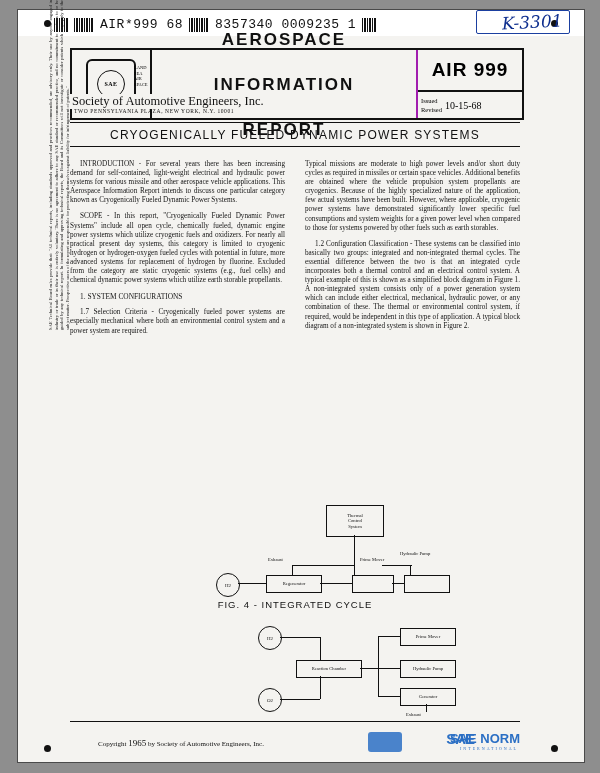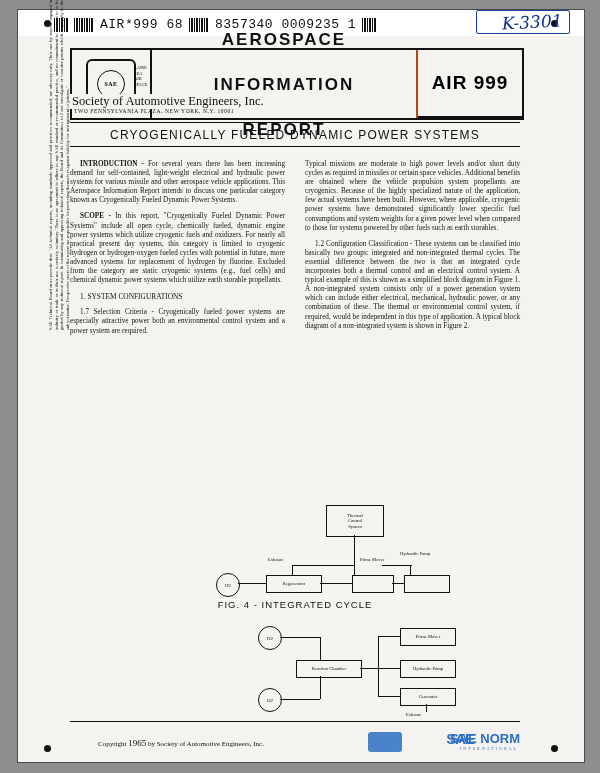--- a/index.html
+++ b/index.html
@@ -63,21 +63,21 @@
   }
   .title-cell{
     flex:1;display:flex;flex-direction:column;justify-content:center;align-items:center;
     font-family:"Liberation Sans", sans-serif;
     gap:28px;
   }
   .title-cell .l1,.title-cell .l2,.title-cell .l3{
     font-size:17px;font-weight:bold;letter-spacing:2px;line-height:17px;color:#111;
   }
   .code-cell{
-    width:104px;border-left:2px solid #c2410c;display:flex;flex-direction:column;
+    width:104px;border-left:2px solid #a21caf;display:flex;flex-direction:column;
   }
   .code-top{
     flex:1;display:flex;align-items:center;justify-content:center;
     font-family:"Liberation Sans", sans-serif;font-size:19px;font-weight:bold;letter-spacing:1px;
     border-bottom:2px solid #111;
   }
   .code-bot{height:26px;display:flex;align-items:center;font-size:7px;padding-left:3px;}
   .code-bot .labels{display:flex;flex-direction:column;line-height:9px;font-size:6.5px;}
   .code-bot .dateval{font-size:10px;margin-left:3px;}
   .soc-line{
@@ -100,21 +100,21 @@
   }
   
   .col{
     position:absolute;top:150px;width:215px;
     font-size:7.2px;line-height:9.1px;text-align:justify;color:#141414;
   }
   .col.left{left:52px;}
   .col.right{left:287px;}
   .col p{margin:0 0 7px 0;text-indent:10px;}
   .col p.noindent{text-indent:0;}
-  .head{font-weight:bold;margin-top:45px;}
+  .head{font-weight:normal;margin-top:45px;}
   .sechead{
     font-size:7.4px;margin:9px 0 7px 0;text-indent:0;
   }
   
   .sidenote{
     position:absolute;left:-4px;top:150px;width:330px;
     transform:rotate(-90deg);transform-origin:left top;
     font-size:4.6px;line-height:5.6px;color:#222;
     text-align:justify;
   }
@@ -200,20 +200,27 @@
         <div class="inner">SAE</div>
       </div>
     </div>
     <div class="title-cell">
       <div class="l1">AEROSPACE</div>
       <div class="l2">INFORMATION</div>
       <div class="l3">REPORT</div>
     </div>
     <div class="code-cell">
       <div class="code-top">AIR 999</div>
+      <div class="code-bot">
+        <div class="labels">
+          <span>Issued</span>
+          <span>Revised</span>
+        </div>
+        <div class="dateval">10-15-68</div>
+      </div>
     </div>
   </div>
   <div class="soc-line">Society of Automotive Engineers, Inc.</div>
   <div class="soc-sub">TWO PENNSYLVANIA PLAZA, NEW YORK, N.Y. 10001</div>
 
   <div class="rule" style="top:112px;"></div>
   <div class="doctitle">CRYOGENICALLY FUELED DYNAMIC POWER SYSTEMS</div>
   <div class="rule" style="top:136px;"></div>
 
   <div class="sidenote-wrap">
@@ -222,21 +229,21 @@
 
   <div class="col left">
     <p>
       <span class="head">INTRODUCTION - </span><span>For several years there has been increasing demand for self-contained, light-weight electrical and hydraulic power systems for various missile and other aerospace vehicle applications.   This Aerospace Information Report intends to discuss one particular category known as Cryogenically Fueled Dynamic Power Systems.</span>
     </p>
     <p>
       <span class="head">SCOPE - </span><span>In this report, "Cryogenically Fueled Dynamic Power Systems" include all open cycle, chemically fueled, dynamic engine power systems which utilize cryogenic fuels and oxidizers.   For nearly all practical present day systems, this category is limited to cryogenic hydrogen or hydrogen-oxygen fueled cycles with potential in future, more advanced systems for replacement of hydrogen by fluorine.   Excluded from the category are static cryogenic systems (e.g., fuel cells) and chemical dynamic power systems which utilize earth storable propellants.</span>
     </p>
     <p class="sechead">1.  SYSTEM CONFIGURATIONS</p>
     <p>
-      <span>1.7  Selection Criteria - </span><span>Cryogenically fueled power systems are especially attractive power both an environmental control system and a power system are required.</span>
+      <span>1.7  Selection Criteria - </span><span>Cryogenically fueled power systems are especially mechanical where both an environmental control system and a power system are required.</span>
     </p>
   </div>
 
   <div class="col right">
     <p class="noindent">Typical missions are moderate to high power levels and/or short duty cycles as required in missiles or certain space vehicles.   Additional benefits are obtained where the vehicle propulsion system propellants are cryogenics.   Because of the highly specialized nature of the application, few actual systems have been built.   However, where applicable, cryogenic power systems have demonstrated significantly lower specific fuel consumptions and system weights for a given power level when compared to those for systems powered by other fuels such as earth storables.</p>
     <p>
       <span>1.2  Configuration Classification - </span><span>These systems can be classified into basically two groups:  integrated and non-integrated thermal cycles.   The essential difference between the two is that an integrated cycle incorporates both a thermal control and an electrical control system.   A typical example of this is shown as a simplified block diagram in Figure 1.   A non-integrated system consists only of a power generation system which can include either electrical, mechanical, hydraulic power, or any combination of these.   The thermal or environmental control system, if required, would be independent in this type of application.   A typical block diagram of a non-integrated system is shown in Figure 2.</span>
     </p>
   </div>
 

